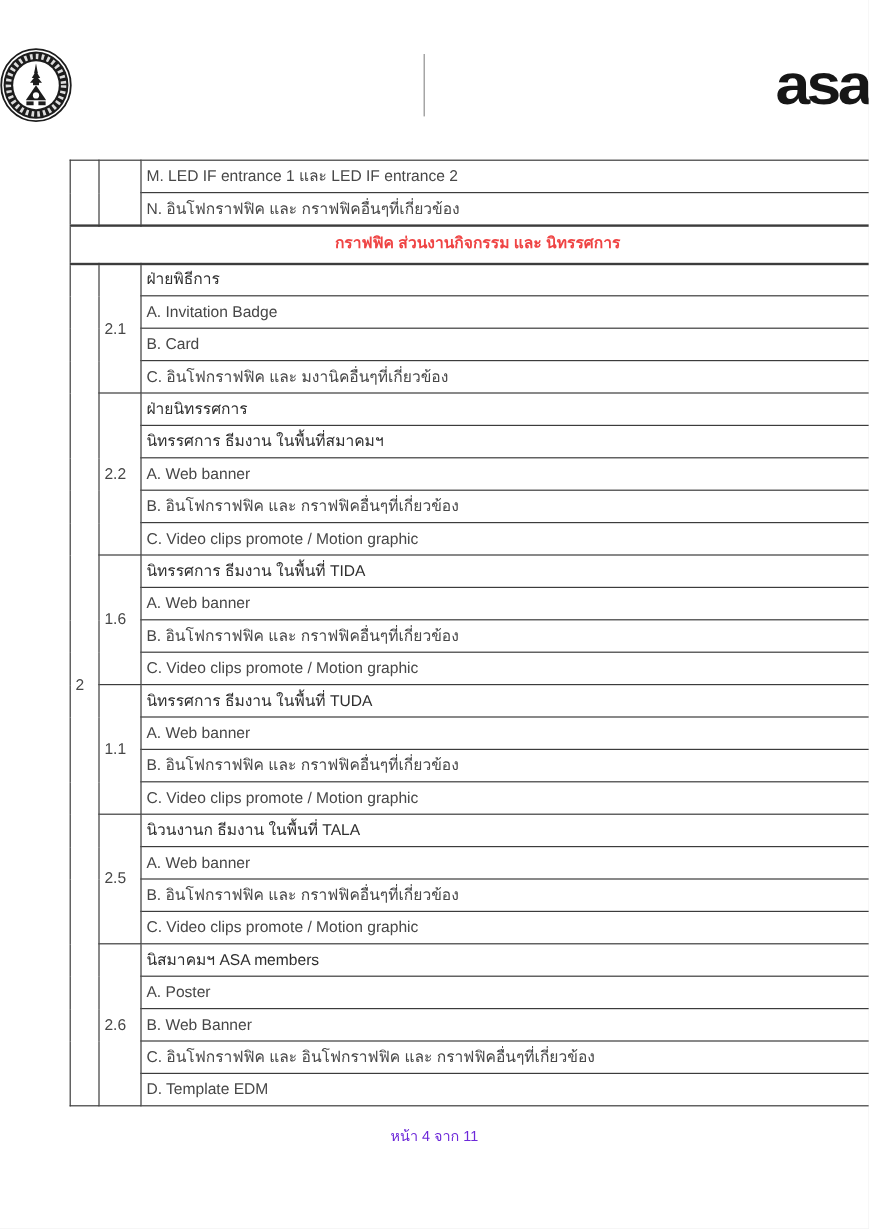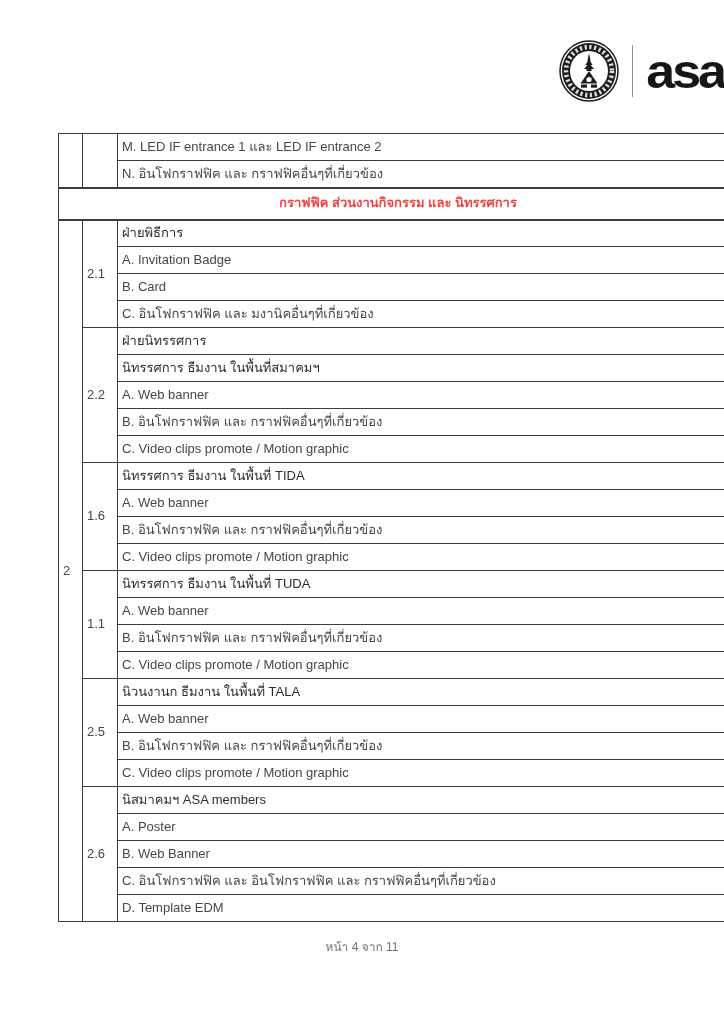--- a/index.html
+++ b/index.html
@@ -17,21 +17,21 @@
 
   
   .logo {
     position: absolute;
     top: 38px;
     left: 0;
     width: 100%;
     height: 66px;
     display: flex;
     align-items: center;
-    justify-content: flex-end;
+    justify-content: space-between;
     gap: 13px;
   }
   .emblem { width: 60px; height: 62px; display: block; }
   .logo-divider {
     width: 1px;
     height: 52px;
     background: #8f8f8f;
   }
   .wordmark {
     font-size: 52px;
@@ -75,21 +75,21 @@
   }
 
   
   .footer {
     position: absolute;
     top: 937px;
     left: 0;
     width: 100%;
     text-align: center;
     font-size: 12px;
-    color: #737373;
+    color: #6d28d9;
   }
 </style>
 </head>
 <body>
 
 <div class="page">
 
   <div class="logo">
     <svg class="emblem" viewBox="0 0 60 62" aria-hidden="true">
       <ellipse cx="30" cy="31" rx="29" ry="30" fill="#ffffff" stroke="#1d1d1d" stroke-width="1.5"></ellipse>

